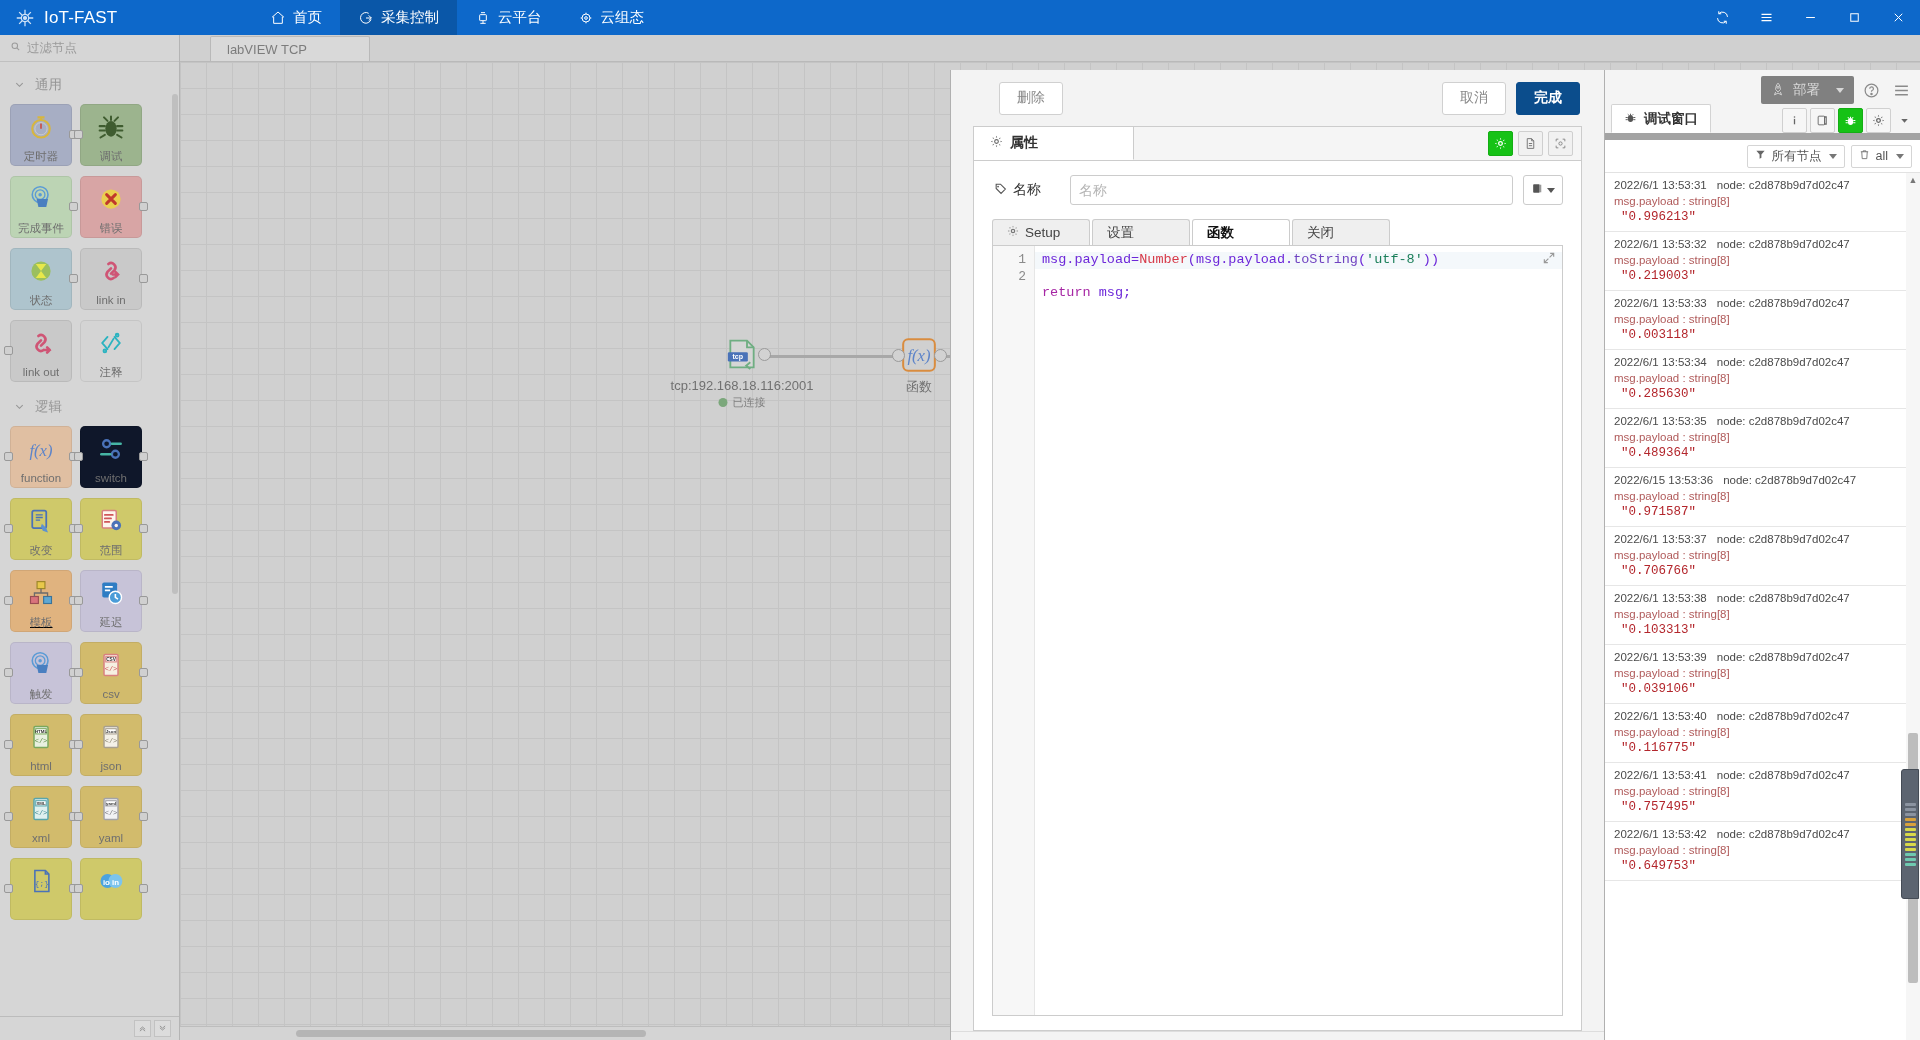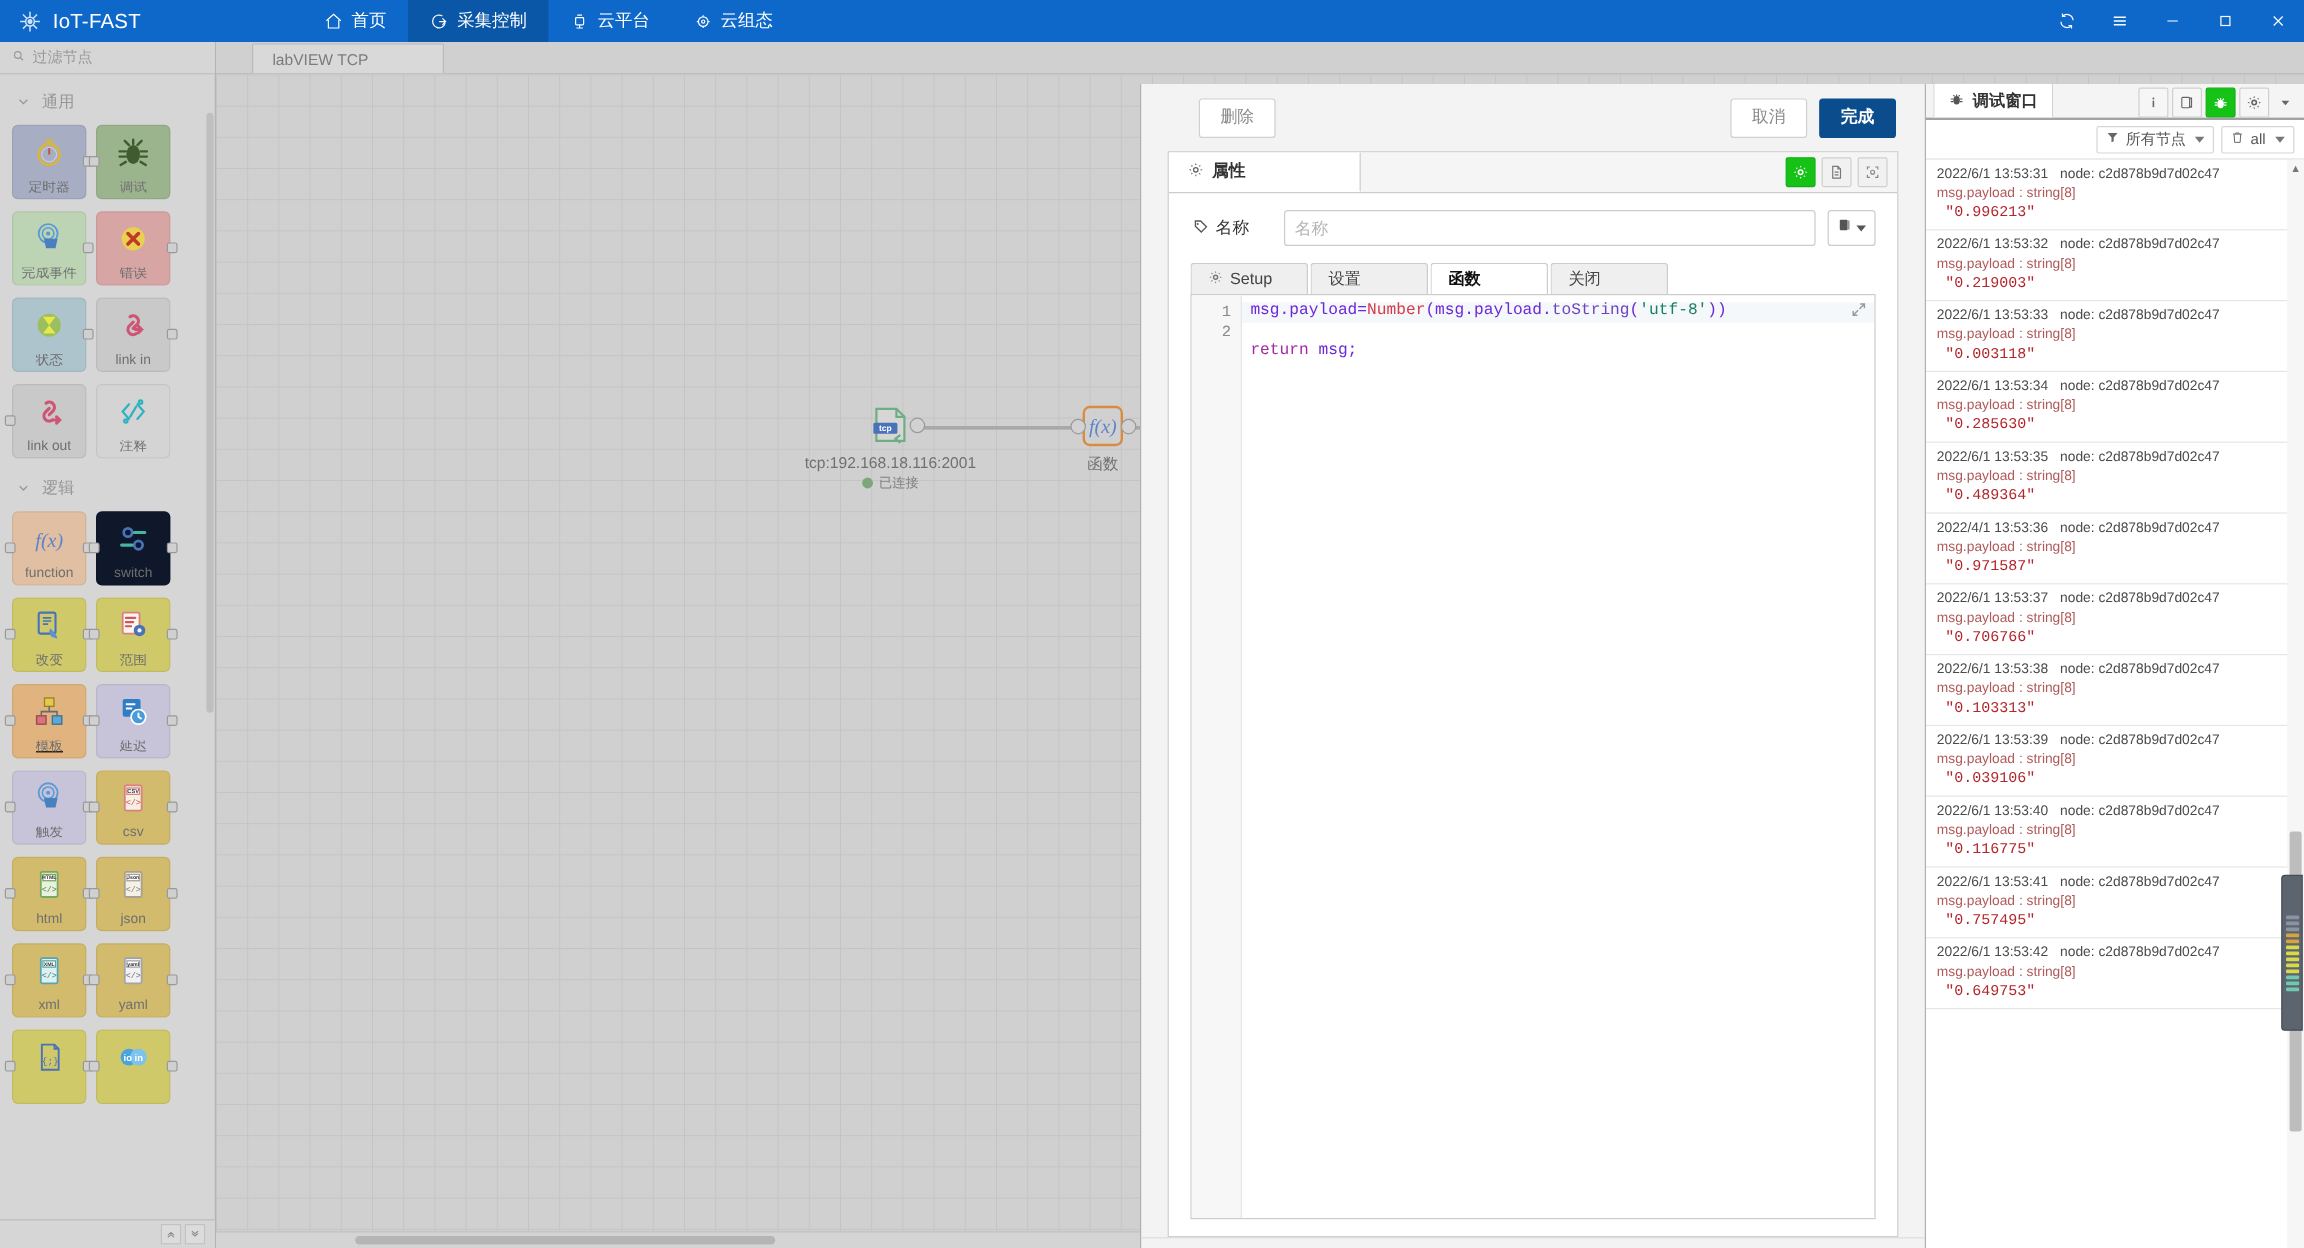--- a/index.html
+++ b/index.html
@@ -175,21 +175,21 @@
   #deploybar { height: 40px; background: #f4f4f4; display: flex; align-items: center;
                justify-content: flex-end; padding-right: 6px; gap: 4px; }
   #deploy-btn { height: 28px; background: #808080; color: #d8d8d8; display: flex; align-items: center;
                 gap: 8px; padding: 0 10px; font-size: 13.5px; cursor: pointer; border-radius: 2px; }
   #deploy-btn svg { width: 14px; height: 14px; }
   #deploy-btn .caret { width: 0; height: 0; border-left: 4px solid transparent; border-right: 4px solid transparent;
                        border-top: 5px solid #d8d8d8; margin-left: 8px; }
   .hdricon { width: 26px; height: 26px; display: flex; align-items: center; justify-content: center; cursor: pointer; }
   .hdricon svg { width: 17px; height: 17px; }
   #dbg-tabrow { height: 30px; display: flex; align-items: flex-end; padding-left: 6px;
-                border-bottom: 2px solid #a3a3a3; }
+                border-bottom: 7px solid #a3a3a3; }
   #dbg-tab { height: 29px; padding: 0 12px; display: flex; align-items: center; gap: 7px;
              font-size: 13.5px; font-weight: bold; color: #333; background: #fff;
              border: 1px solid #d3d3d3; border-bottom: 1px solid #fff; border-radius: 2px 2px 0 0; cursor: pointer; }
   #dbg-tab svg { width: 13px; height: 13px; }
   #dbg-tabrow .acts { margin-left: auto; display: flex; gap: 3px; padding-right: 6px; align-items: center; }
   .dbtn { width: 25px; height: 25px; border: 1px solid #d0d0d0; background: #f6f6f6;
           display: flex; align-items: center; justify-content: center; cursor: pointer; border-radius: 2px; }
   .dbtn.green { background: #16c216; border-color: #14ae14; }
   .dbtn.plain { border: none; background: transparent; width: 20px; }
   .dbtn svg { width: 13px; height: 13px; }
@@ -766,20 +766,45 @@
         </div>
       </div>
     </div>
 
     <div id="dlg-footer">
       
     </div>
   </div>
 
   <div id="rightcol">
+    <div id="deploybar">
+      <div id="deploy-btn">
+        <span>
+          <svg viewBox="0 0 24 24" fill="none" stroke="#d8d8d8" stroke-width="1.6">
+            <path d="M12 2c3 3 4 7 4 11l-4 4-4-4c0-4 1-8 4-11z"></path>
+              <circle cx="12" cy="9" r="1.8"></circle>
+            <path d="M8 17l-2 5 6-3 6 3-2-5"></path>
+          </svg>
+        </span>
+        <span>部署</span>
+        <span class="caret"></span>
+      </div>
+      <div class="hdricon">
+        <svg viewBox="0 0 24 24" fill="none" stroke="#8a8a8a" stroke-width="1.7">
+            <circle cx="12" cy="12" r="9"></circle>
+            <path d="M9.5 9.5a2.6 2.6 0 1 1 3.3 2.5c-.6.2-.8.7-.8 1.3v.5"></path>
+            <circle cx="12" cy="17" r=".9" fill="#8a8a8a"></circle>
+          </svg>
+      </div>
+      <div class="hdricon">
+        <svg viewBox="0 0 24 24" stroke="#8a8a8a" stroke-width="2">
+            <path d="M3 6h18M3 12h18M3 18h18"></path>
+          </svg>
+      </div>
+    </div>
 
     <div id="dbg-tabrow">
       <div id="dbg-tab">
         <span>
           <svg viewBox="0 0 24 24" fill="none" stroke="#555" stroke-width="1.7">
               <ellipse cx="12" cy="14" rx="5" ry="6.5" fill="#555" stroke="none"></ellipse>
               <path d="M12 7.5V5M9 8 7 6M15 8l2-2M7 12H3M7 16H3M17 12h4M17 16h4"></path>
             </svg>
         </span>
         <span>调试窗口</span>
@@ -859,21 +884,21 @@
             <div class="dbg-meta"><span>2022/6/1 13:53:34</span><span class="node">node: c2d878b9d7d02c47</span></div>
             <div class="dbg-topic">msg.payload : string[8]</div>
             <div class="dbg-val">"0.285630"</div>
           </div>
           <div class="dbg-msg">
             <div class="dbg-meta"><span>2022/6/1 13:53:35</span><span class="node">node: c2d878b9d7d02c47</span></div>
             <div class="dbg-topic">msg.payload : string[8]</div>
             <div class="dbg-val">"0.489364"</div>
           </div>
           <div class="dbg-msg">
-            <div class="dbg-meta"><span>2022/4/1 13:53:36</span><span class="node">node: c2d878b9d7d02c47</span></div>
+            <div class="dbg-meta"><span>2022/6/15 13:53:36</span><span class="node">node: c2d878b9d7d02c47</span></div>
             <div class="dbg-topic">msg.payload : string[8]</div>
             <div class="dbg-val">"0.971587"</div>
           </div>
           <div class="dbg-msg">
             <div class="dbg-meta"><span>2022/6/1 13:53:37</span><span class="node">node: c2d878b9d7d02c47</span></div>
             <div class="dbg-topic">msg.payload : string[8]</div>
             <div class="dbg-val">"0.706766"</div>
           </div>
           <div class="dbg-msg">
             <div class="dbg-meta"><span>2022/6/1 13:53:38</span><span class="node">node: c2d878b9d7d02c47</span></div>

